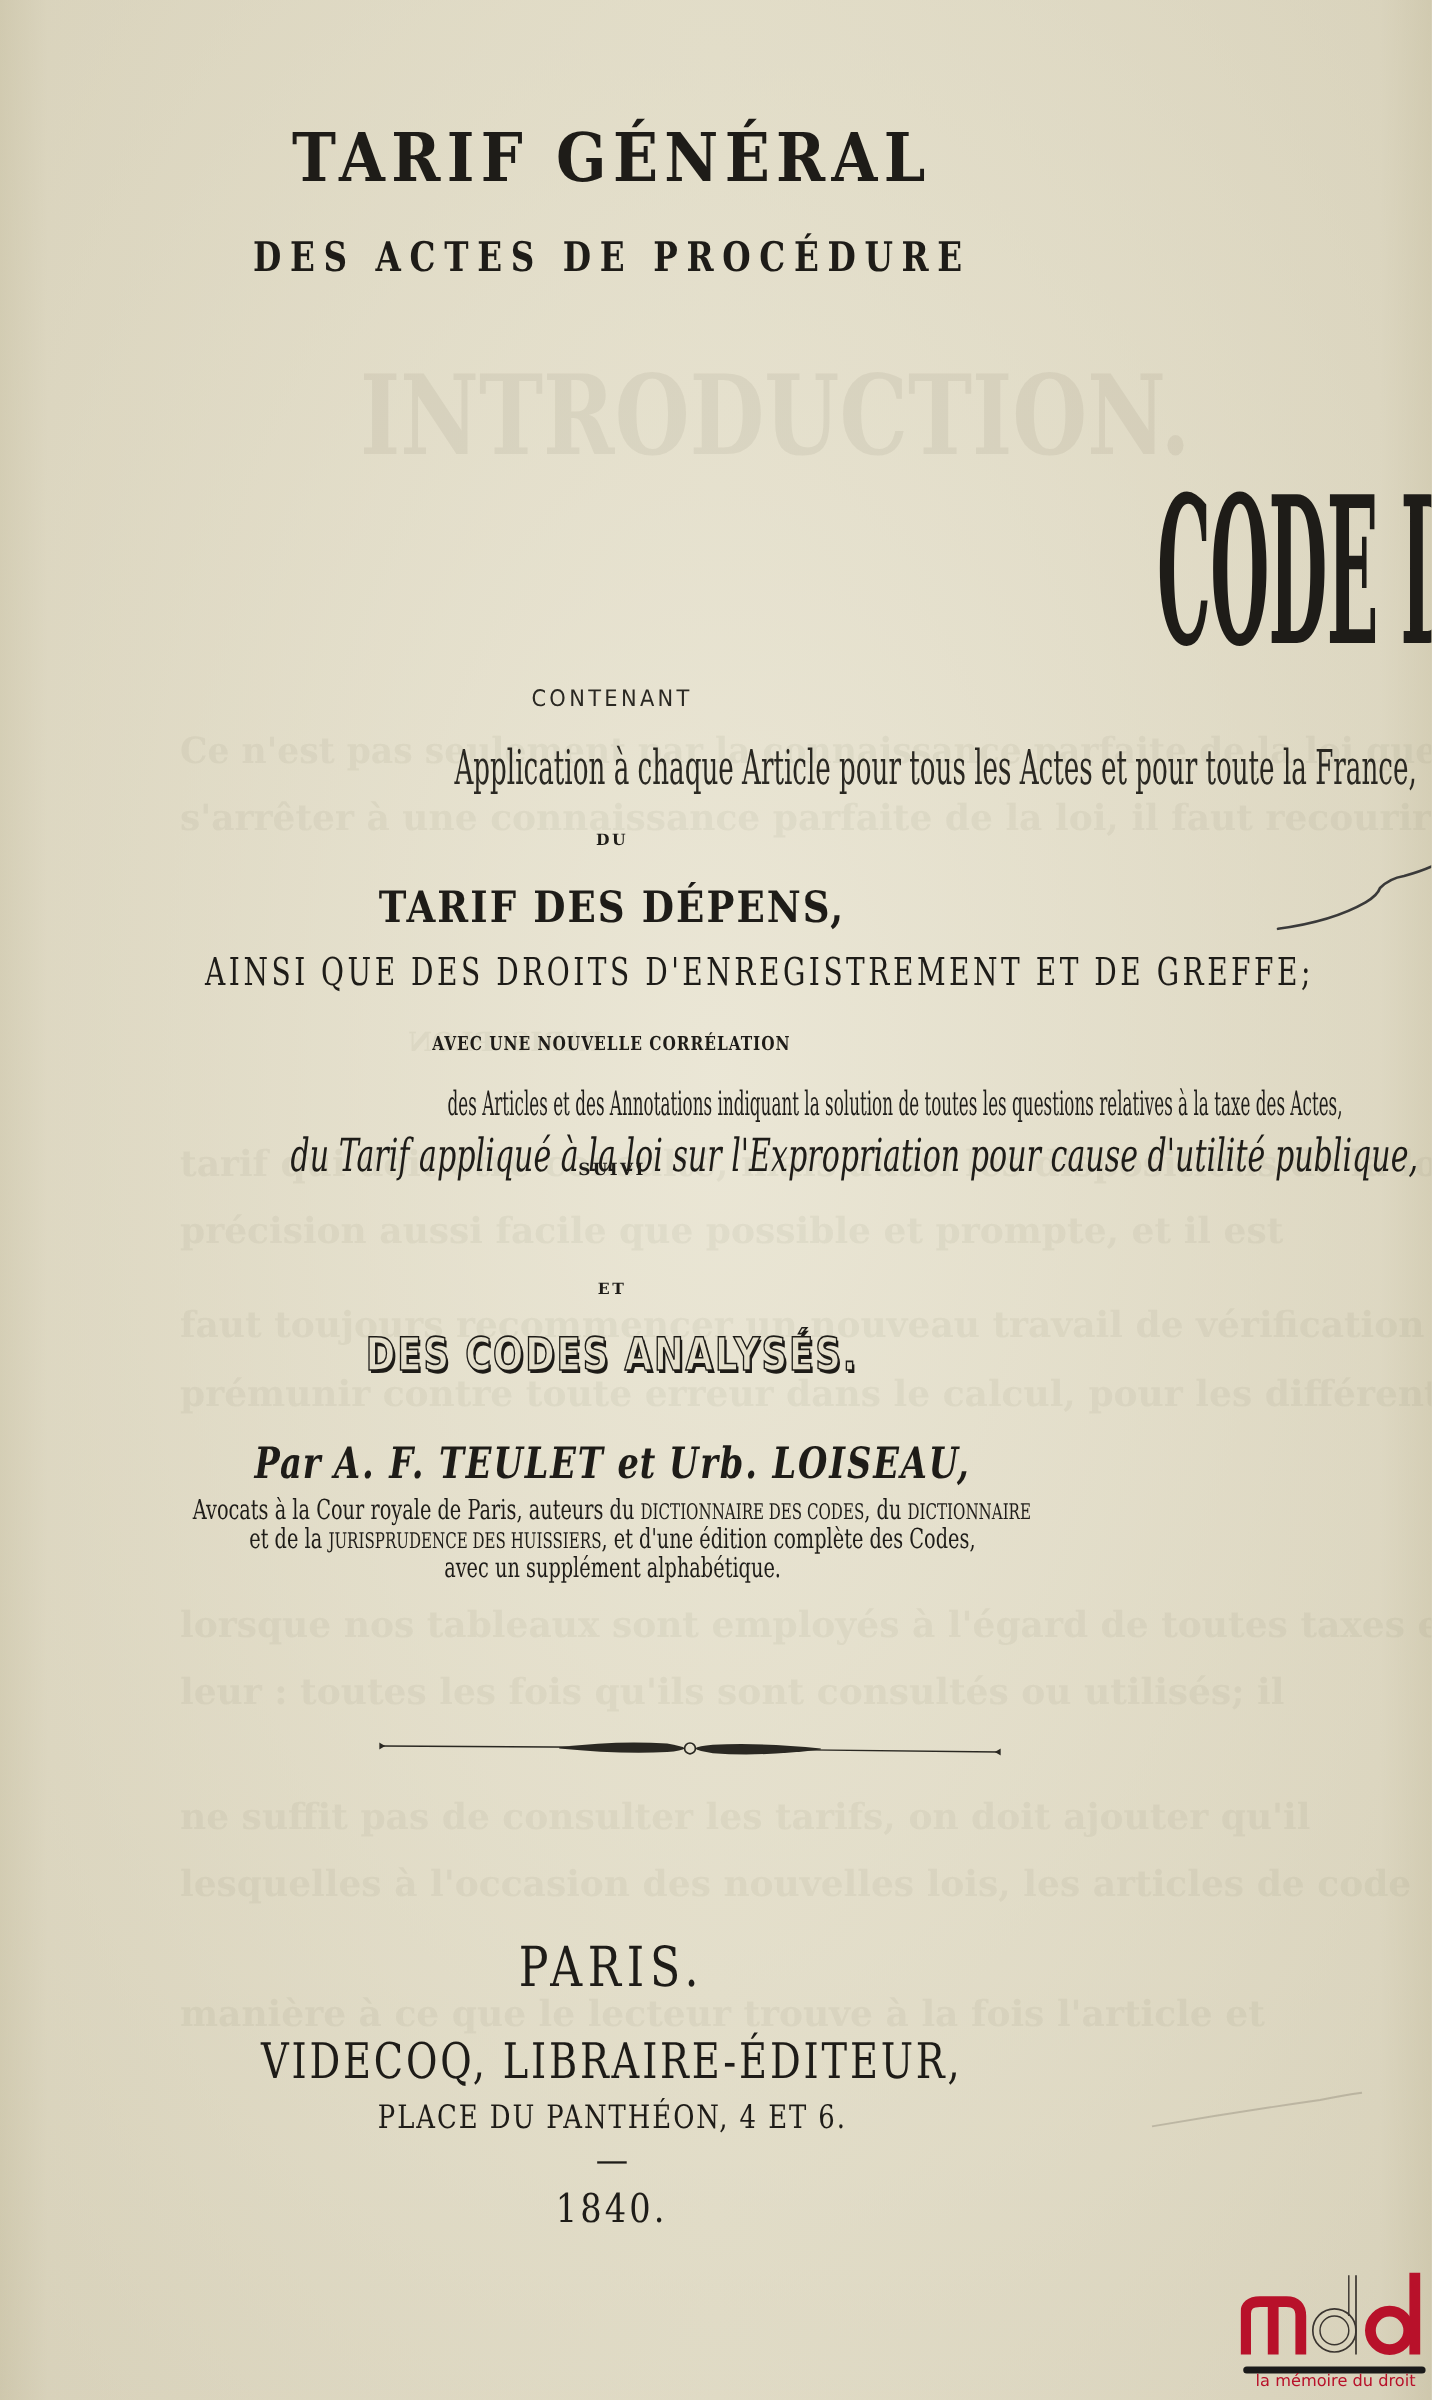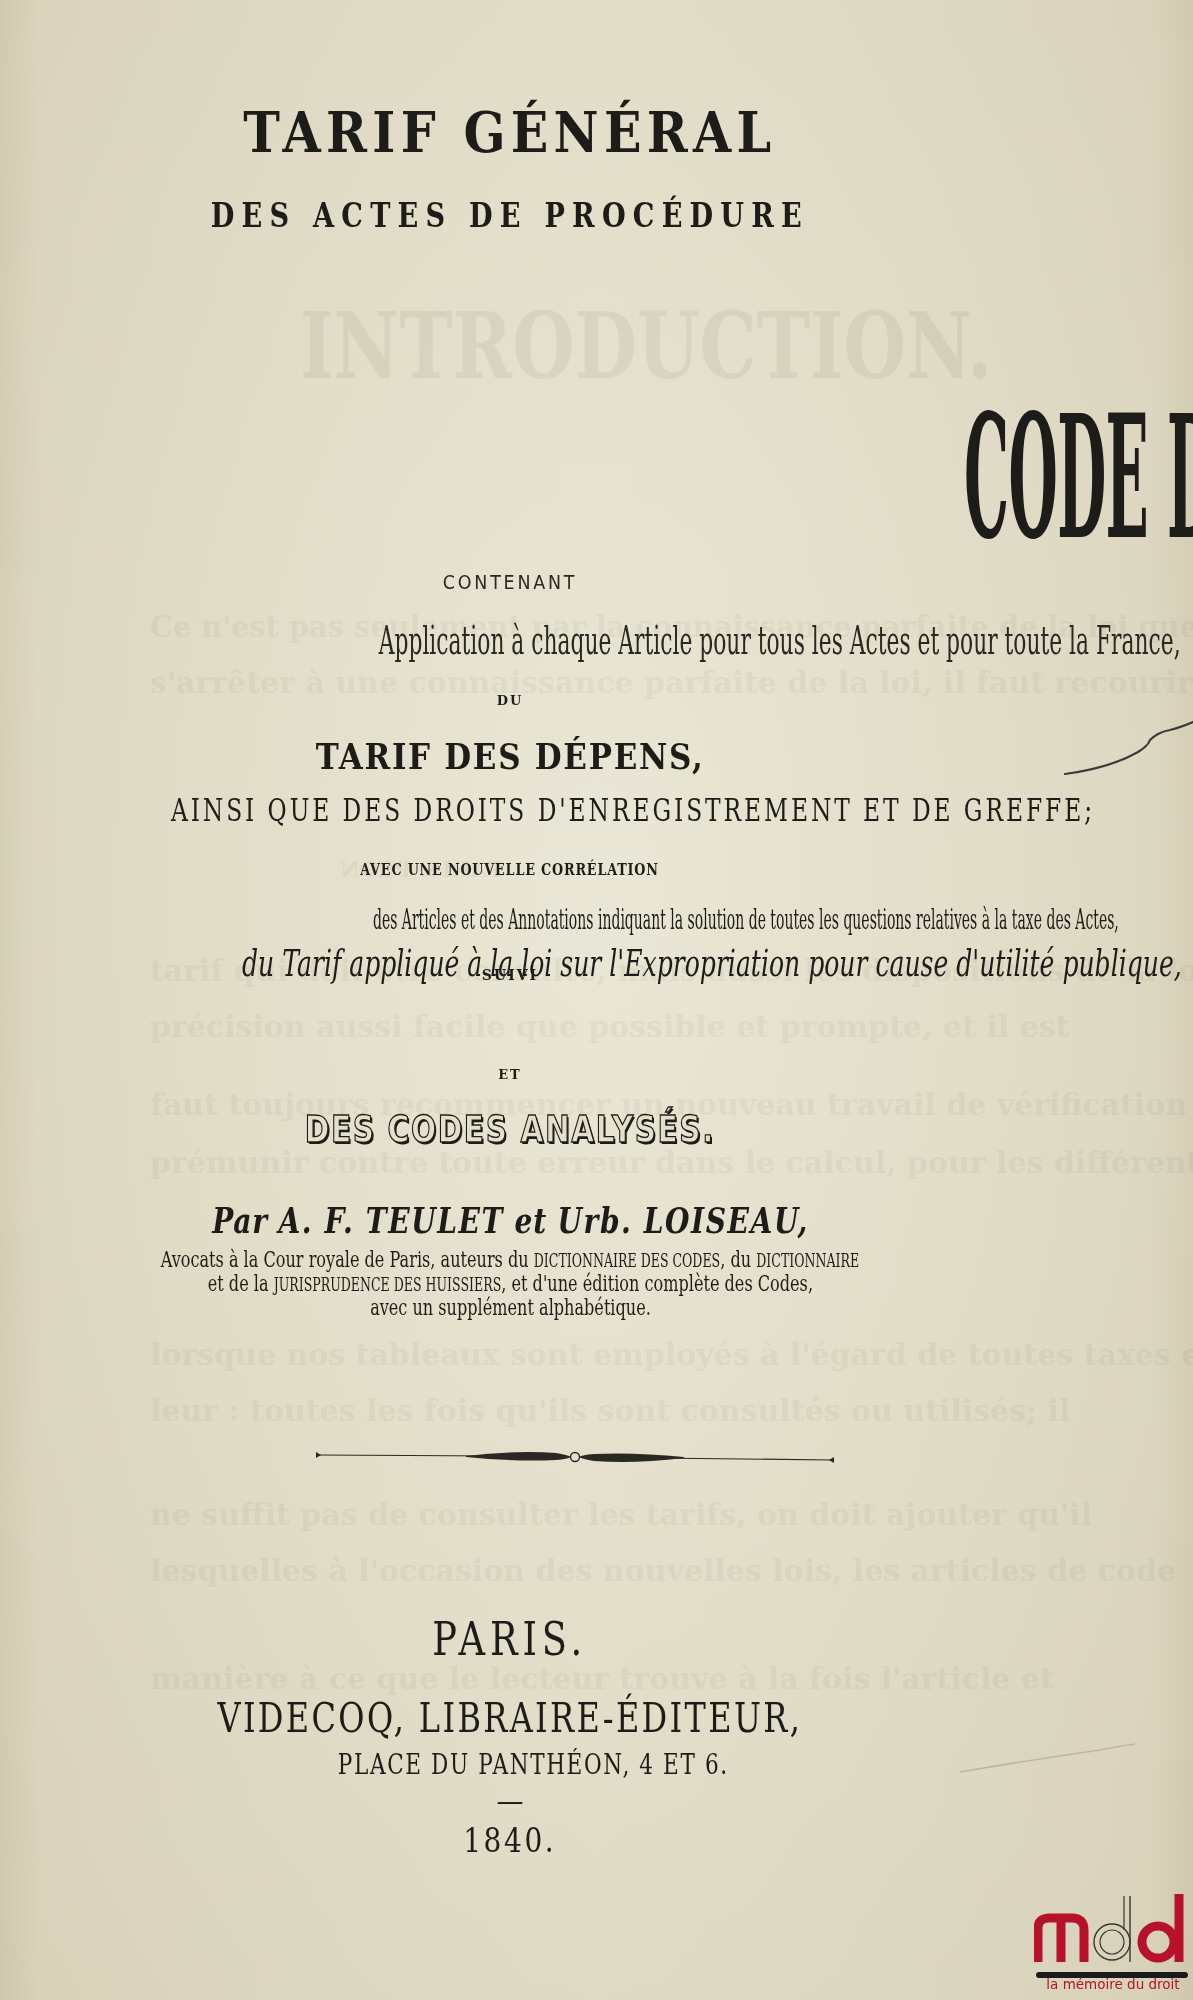--- a/index.html
+++ b/index.html
@@ -153,21 +153,21 @@
     <line x1="338" y1="12" x2="516" y2="14" stroke="#2a2822" stroke-width="1.2"></line>
     <polygon points="518,11 513,14 518,17" fill="#2a2822"></polygon>
   </svg>
 
   <div class="ln" style="top:1616px; font-size:46px; letter-spacing:6px;">
     <span style="transform:scaleX(0.80);">PARIS.</span>
   </div>
   <div class="ln" style="top:1698px; font-size:41px; letter-spacing:3px;">
     <span style="transform:scaleX(0.78);">VIDECOQ, LIBRAIRE-ÉDITEUR,</span>
   </div>
-  <div class="ln" style="top:1751px; font-size:27px; letter-spacing:2px;padding-left:23px;">
+  <div class="ln" style="top:1751px; font-size:27px; letter-spacing:2px;">
     <span style="transform:scaleX(0.80);">PLACE DU PANTHÉON, 4 ET 6.</span>
   </div>
   <div class="ln" style="top:1786px; font-size:30px;">
     <span style="transform:scaleX(0.9);">—</span>
   </div>
   <div class="ln" style="top:1824px; font-size:33px; letter-spacing:3px;">
     <span style="transform:scaleX(0.85);">1840.</span>
   </div>
 
   <svg class="penmark" viewBox="0 0 133 90">

